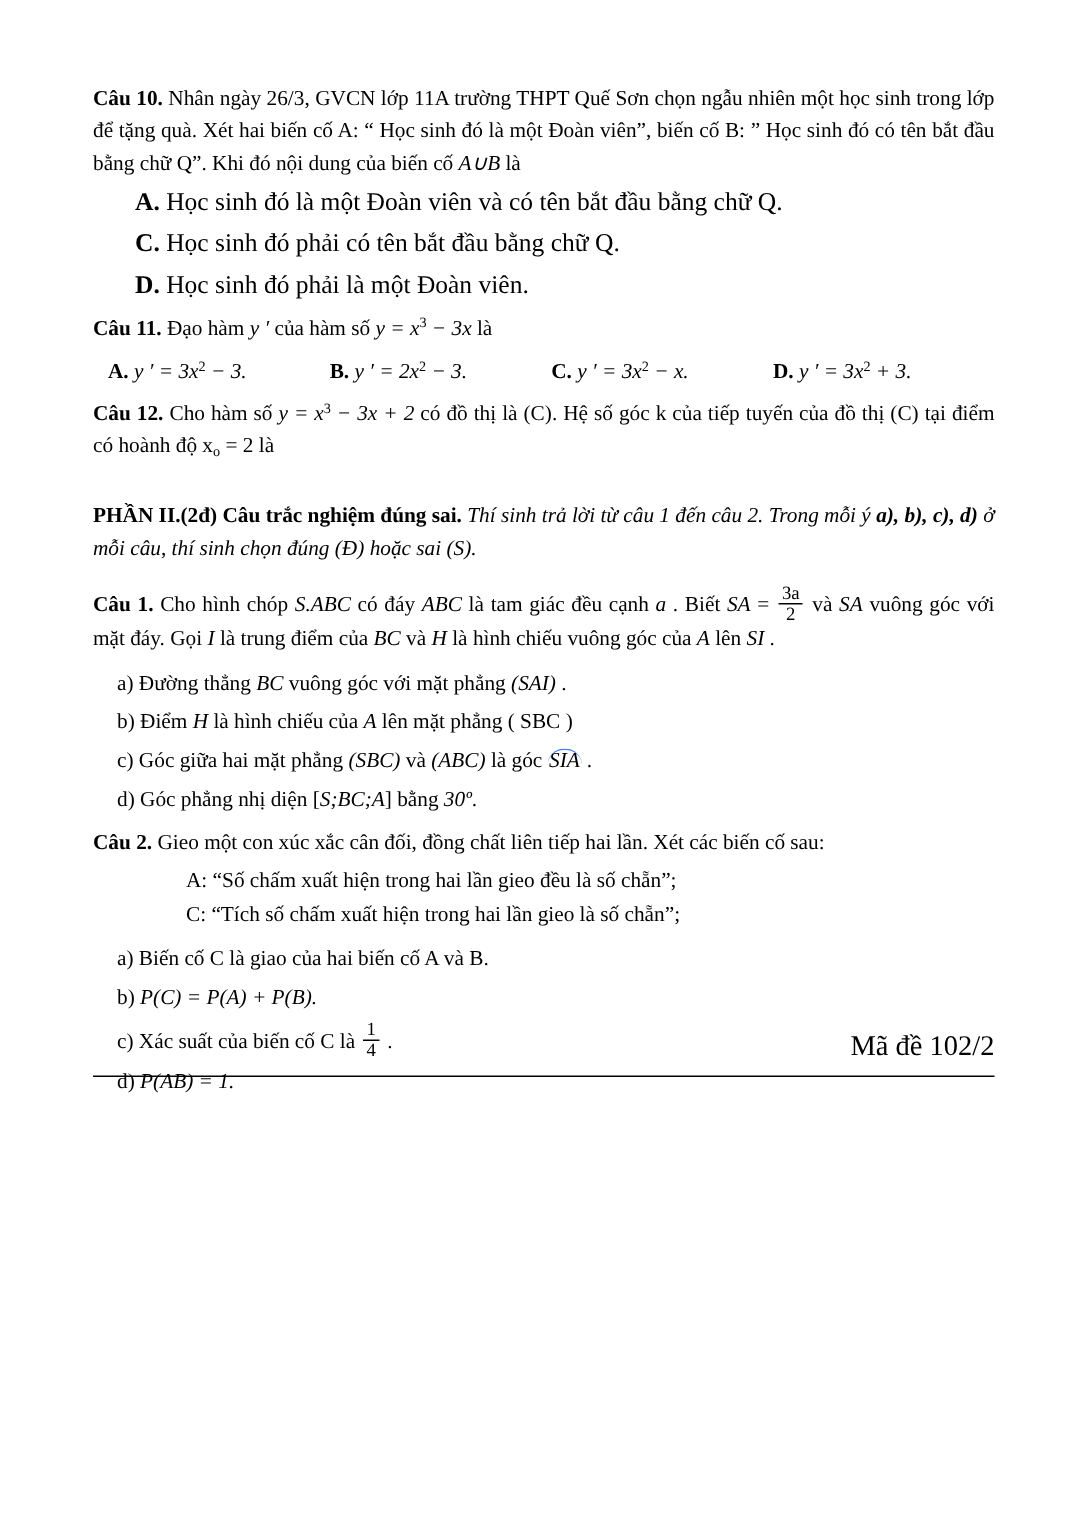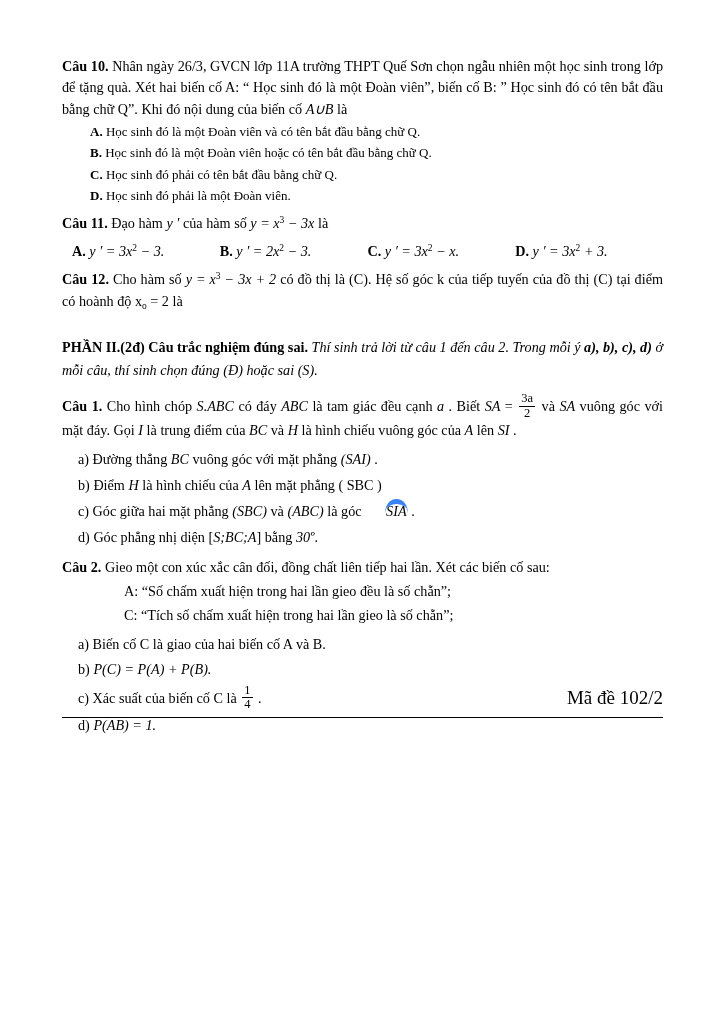--- a/index.html
+++ b/index.html
@@ -21,21 +21,21 @@
     padding: 56px 62px 0 62px;
   }
   .q {
     font-size: 14.2px;
     line-height: 1.5;
     text-align: justify;
     margin: 0 0 2px 0;
   }
   .q b { font-weight: bold; }
   .opt {
-    font-size: 13px;
+    font-size: 17px;
     line-height: 1.5;
     margin: 0 0 2px 0;
     padding-left: 28px;
   }
   .opt b { font-weight: bold; }
   .spacer-sm { height: 5px; }
   .spacer-md { height: 11px; }
   .spacer-lg { height: 16px; }
   .row-4 {
     display: flex;
@@ -76,26 +76,25 @@
     display: inline-block;
     vertical-align: -0.45em;
     text-align: center;
     font-size: 12.5px;
     line-height: 1.05;
     margin: 0 2px;
   }
   .frac .num { display: block; padding: 0 2px; }
   .frac .den { display: block; border-top: 1px solid #000; padding: 0 2px; }
   .overarc {
-    border-top: 5px solid #3b82f6;
+    border-top: 1px solid #3b82f6;
     border-radius: 50% 50% 0 0 / 70% 70% 0 0;
     padding: 0 1px;
     display: inline-block;
     line-height: 1.05;
-    margin-left: 20px;
   }
   .footer {
     position: absolute;
     left: 62px;
     right: 62px;
     bottom: 34px;
   }
   .footer-line {
     border-top: 1px solid #000;
     margin-top: 4px;
@@ -108,21 +107,20 @@
   }
 </style>
 </head>
 <body>
 
 <div class="page">
 
   <p class="q"><b>Câu 10.</b><span> Nhân ngày 26/3, GVCN lớp 11A trường THPT Quế Sơn chọn ngẫu nhiên một học sinh trong lớp để tặng quà. Xét hai biến cố A: “ Học sinh đó là một Đoàn viên”, biến cố B: ” Học sinh đó có tên bắt đầu bằng chữ Q”. Khi đó nội dung của biến cố </span><span class="it">A∪B</span><span> là</span></p>
 
   <p class="opt"><b>A.</b><span> Học sinh đó là một Đoàn viên và có tên bắt đầu bằng chữ Q.</span></p>
-  <p class="opt"><b>B.</b><span> Học sinh đó là một Đoàn viên hoặc có tên bắt đầu bằng chữ Q.</span></p>
   <p class="opt"><b>C.</b><span> Học sinh đó phải có tên bắt đầu bằng chữ Q.</span></p>
   <p class="opt"><b>D.</b><span> Học sinh đó phải là một Đoàn viên.</span></p>
 
   <div class="spacer-sm"></div>
 
   <p class="q"><b>Câu 11.</b><span> Đạo hàm </span><span class="it">y ′</span><span> của hàm số </span><span class="it">y = x</span><span class="sup">3</span><span class="it"> − 3x</span><span>  là</span></p>
 
   <div class="spacer-sm"></div>
 
   <div class="row-4">

